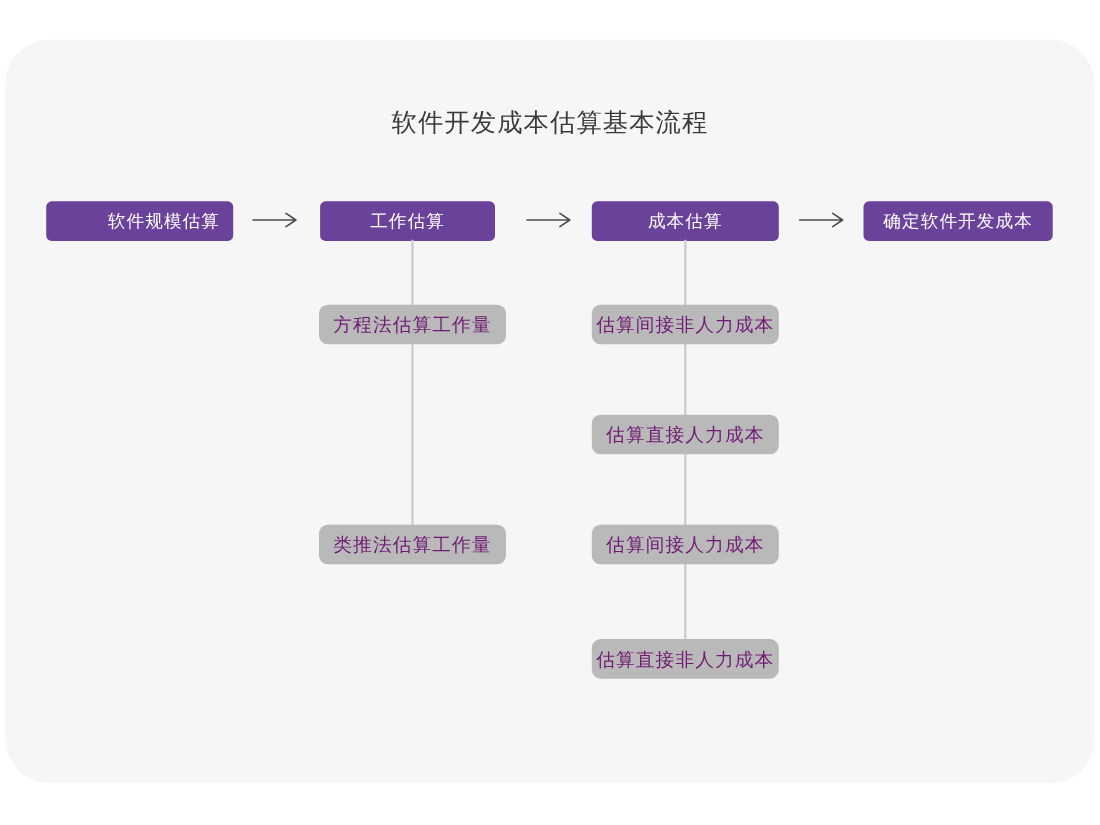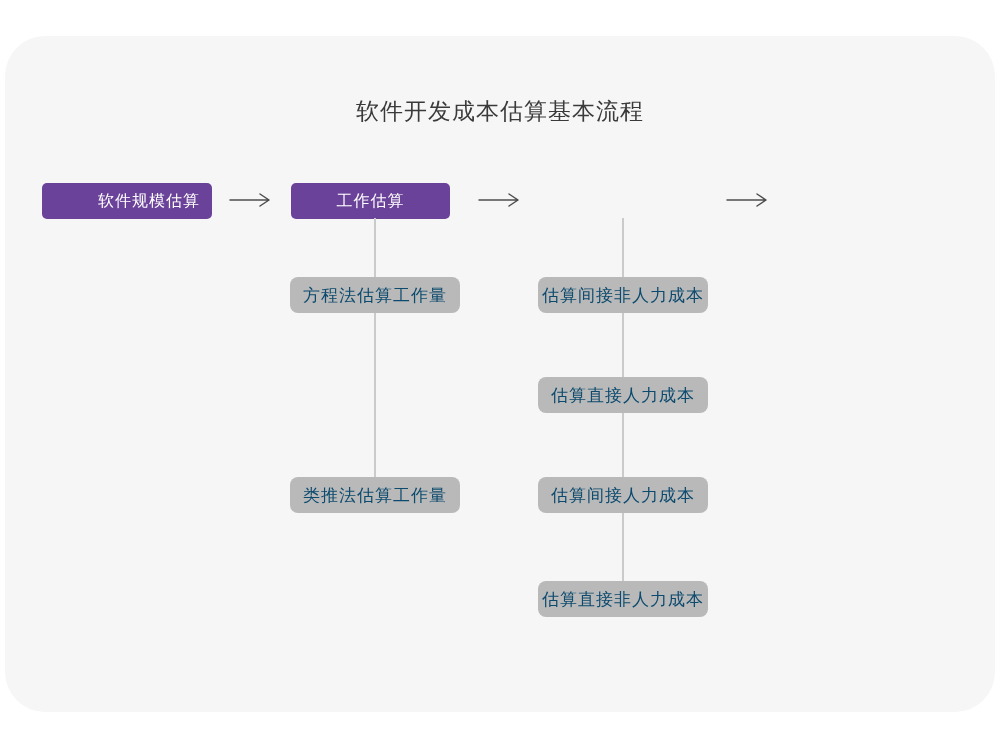--- a/index.html
+++ b/index.html
@@ -46,21 +46,21 @@
   .main-node {
     background: #6b4299;
     color: #ffffff;
     border-radius: 5px;
     font-size: 16px;
     letter-spacing: 1px;
     top: 183px;
   }
   .sub-node {
     background: #b9b9b9;
-    color: #0c4a6e;
+    color: #701a75;
     border-radius: 8px;
     font-size: 17px;
     letter-spacing: 1px;
     z-index: 2;
   }
   .step-1 { left: 42px;  width: 170px; padding-left: 44px; }
   .step-2 { left: 291px; width: 159px; }
   .step-3 { left: 538px; width: 170px; }
   .step-4 { left: 785px; width: 172px; }
 
@@ -103,25 +103,27 @@
   <svg class="arrow arrow-1" viewBox="0 0 48 16">
     <path d="M2 8 H40 M32 2 L41 8 L32 14" stroke="#4d4d4d" stroke-width="1.5" fill="none" stroke-linecap="round" stroke-linejoin="round"></path>
   </svg>
 
   <div class="node main-node step-2">工作估算</div>
 
   <svg class="arrow arrow-2" viewBox="0 0 48 16">
     <path d="M2 8 H40 M32 2 L41 8 L32 14" stroke="#4d4d4d" stroke-width="1.5" fill="none" stroke-linecap="round" stroke-linejoin="round"></path>
   </svg>
 
+  <div class="node main-node step-3">成本估算</div>
 
   <svg class="arrow arrow-3" viewBox="0 0 48 16">
     <path d="M2 8 H40 M32 2 L41 8 L32 14" stroke="#4d4d4d" stroke-width="1.5" fill="none" stroke-linecap="round" stroke-linejoin="round"></path>
   </svg>
 
+  <div class="node main-node step-4">确定软件开发成本</div>
 
   <div class="connector connector-col2"></div>
   <div class="connector connector-col3"></div>
 
   <div class="node sub-node col2-box row-y1">方程法估算工作量</div>
   <div class="node sub-node col2-box row-y3">类推法估算工作量</div>
 
   <div class="node sub-node col3-box row-y2">估算直接人力成本</div>
   <div class="node sub-node col3-box row-y1">估算间接非人力成本</div>
   <div class="node sub-node col3-box row-y3">估算间接人力成本</div>

